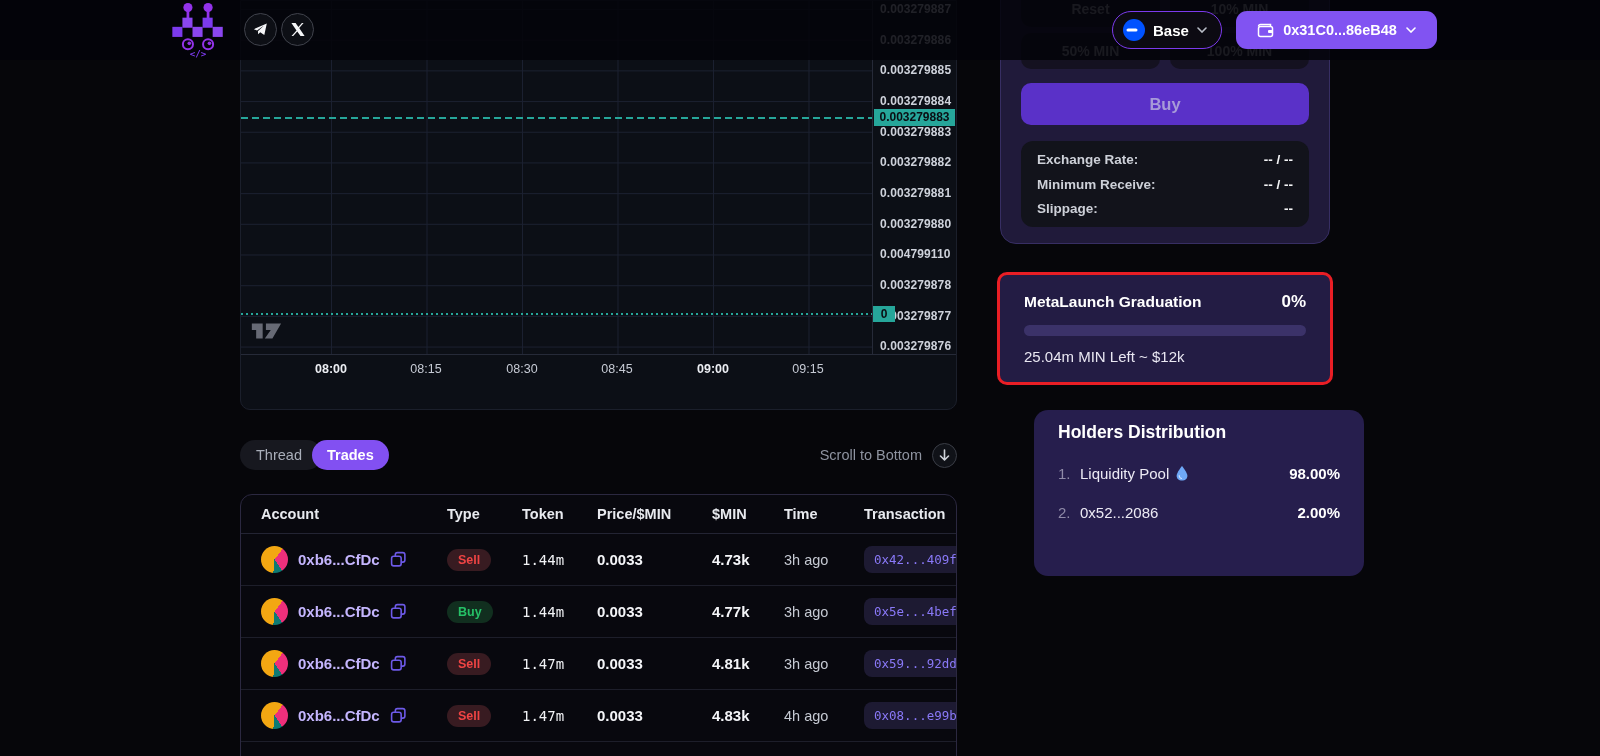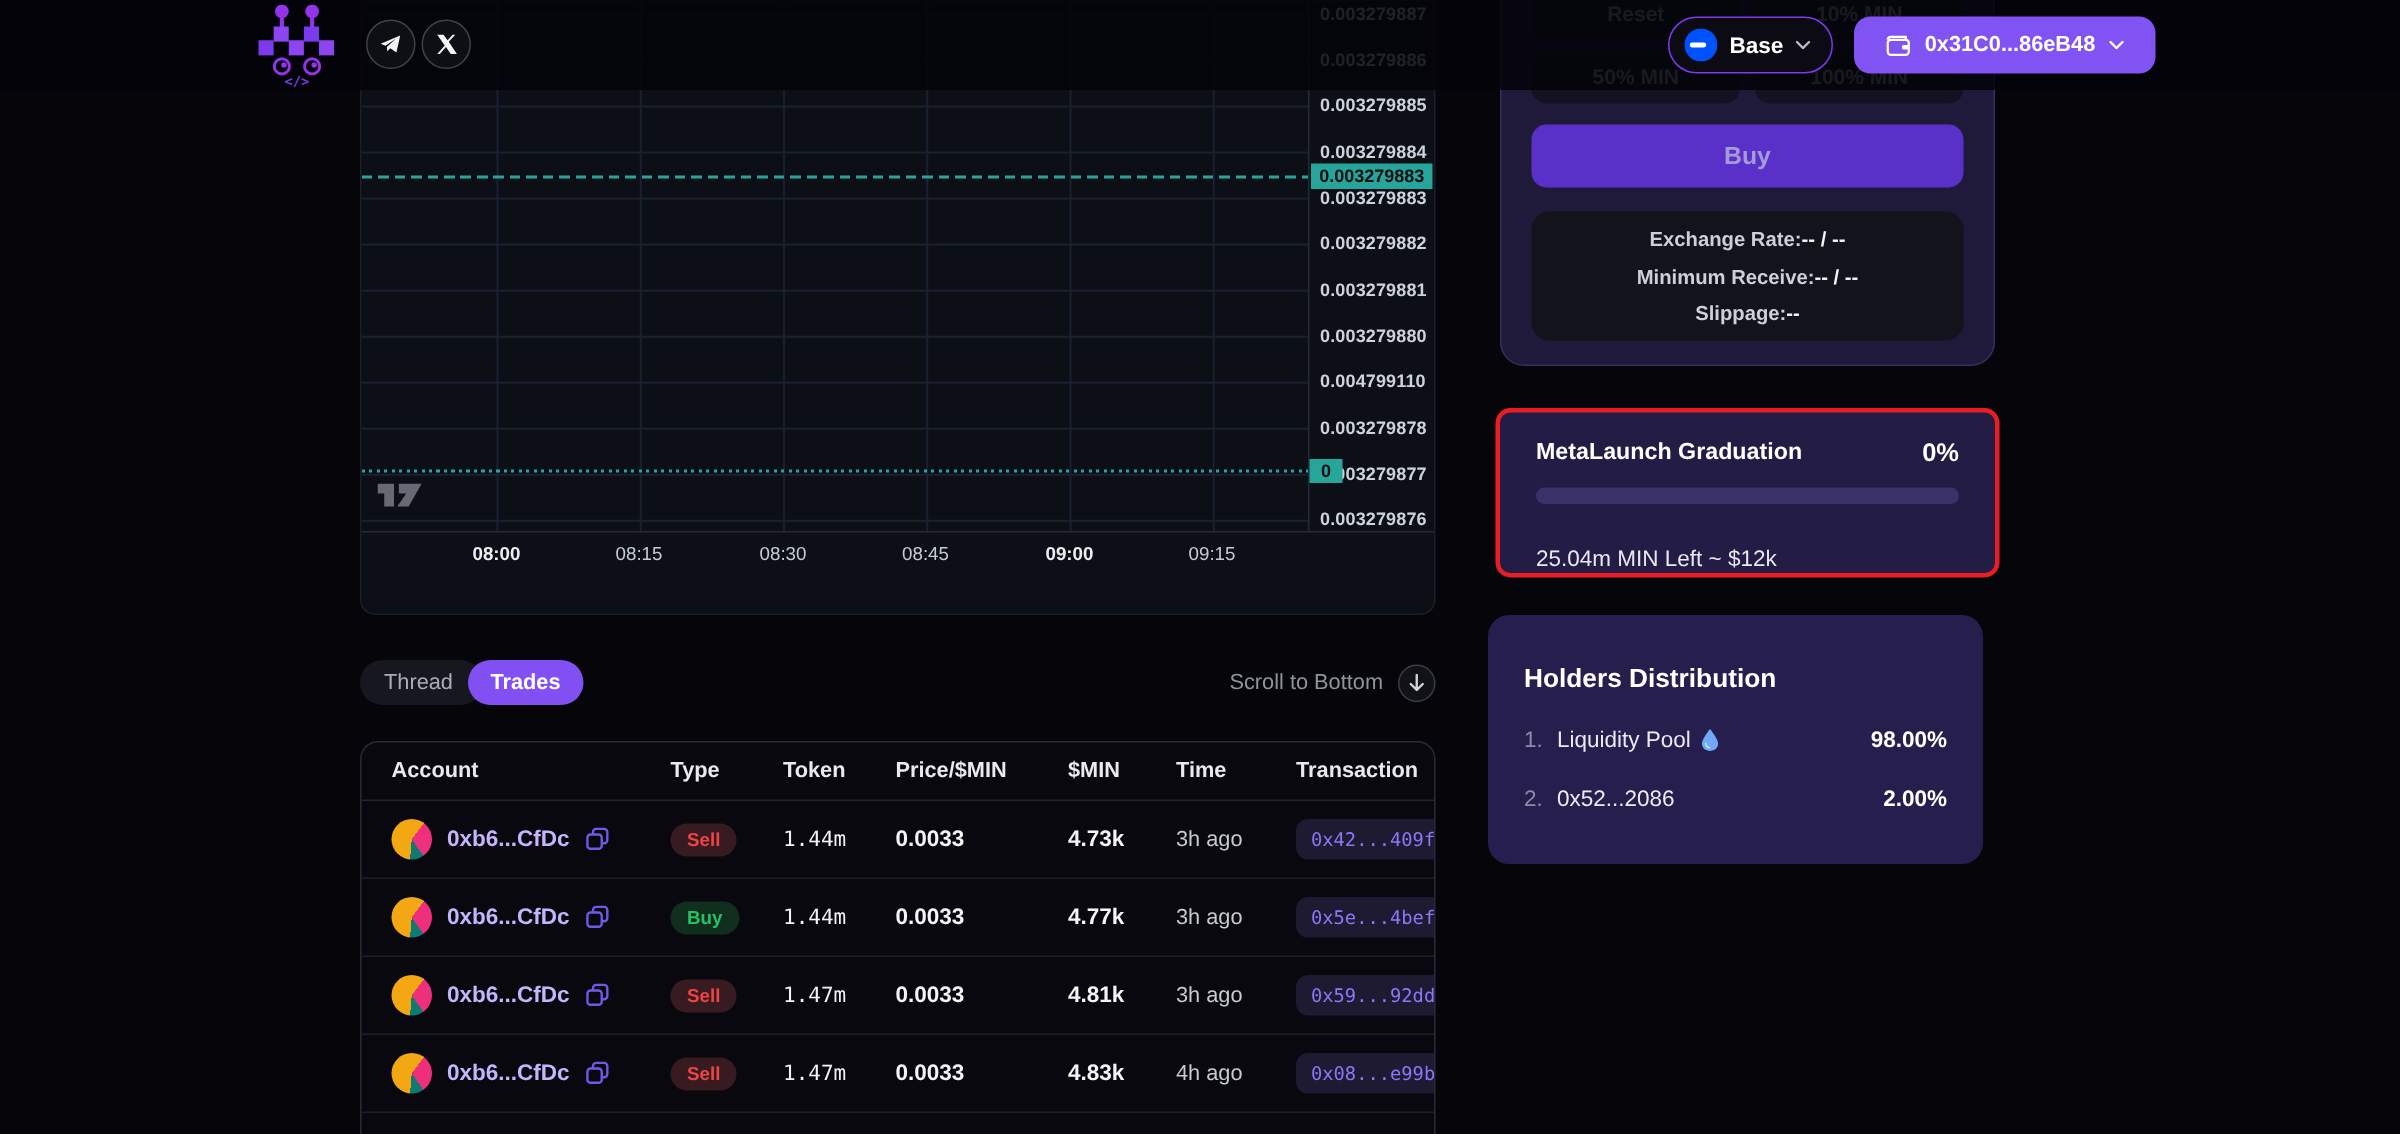--- a/index.html
+++ b/index.html
@@ -161,44 +161,44 @@
     color:#9a9da6; font-size:14px; font-weight:700; cursor:pointer;
   }
   .buy-btn {
     position:absolute; left:20px; right:20px; top:134px; height:42px;
     background:#5a31c8; border:none; border-radius:10px;
     color:#a79ad8; font-size:16.5px; font-weight:700; cursor:pointer;
   }
   .info-box {
     position:absolute; left:20px; right:20px; top:192px; height:86px;
     background:#12131b; border-radius:12px; padding:11px 16px;
-    display:flex; flex-direction:column; justify-content:space-between;align-items:center;
+    display:flex; flex-direction:column; justify-content:space-between;
   }
   .info-row { display:flex; justify-content:space-between; align-items:center; }
   .info-row .lbl { font-size:13.5px; font-weight:700; color:#cdd0d8; }
   .info-row .val { font-size:13.5px; font-weight:700; color:#f3f4f6; }
 
   .grad-card {
     position:absolute; left:997px; top:272px; width:336px; height:113px;
     background:#231c44; border:3px solid #e91e25; border-radius:10px;
     padding:17px 24px; z-index:1;
   }
   .grad-top { display:flex; justify-content:space-between; align-items:center; }
   .grad-title { font-size:15.5px; font-weight:700; color:#fff; }
   .grad-pct { font-size:17px; font-weight:700; color:#fff; }
   .grad-bar {
     margin-top:13px; height:11px; border-radius:999px; background:#3b3269;
     overflow:hidden;
   }
   .grad-fill { height:100%; width:0%; background:#8b5cf6; border-radius:999px; }
-  .grad-remaining { margin-top:28px; font-size:15px; color:#e9e7f2; }
+  .grad-remaining { margin-top:12px; font-size:15px; color:#e9e7f2; }
 
   .holders-card {
-    position:absolute; left:992px; top:410px; width:330px; height:166px;
-    background:#261e4d; border-radius:14px; padding:32px 24px; z-index:1;
+    position:absolute; left:1034px; top:410px; width:330px; height:166px;
+    background:#261e4d; border-radius:14px; padding:12px 24px; z-index:1;
   }
   .holders-title { font-size:17.5px; font-weight:700; color:#fff; }
   .holder-row { margin-top:22px; display:flex; align-items:center; font-size:15px; }
   .holder-rank { color:#8f8aa8; width:22px; }
   .holder-name { color:#eceaf4; display:flex; align-items:center; gap:7px; }
   .holder-pct { margin-left:auto; font-weight:700; color:#fff; }
 </style>
 </head>
 <body>
 

